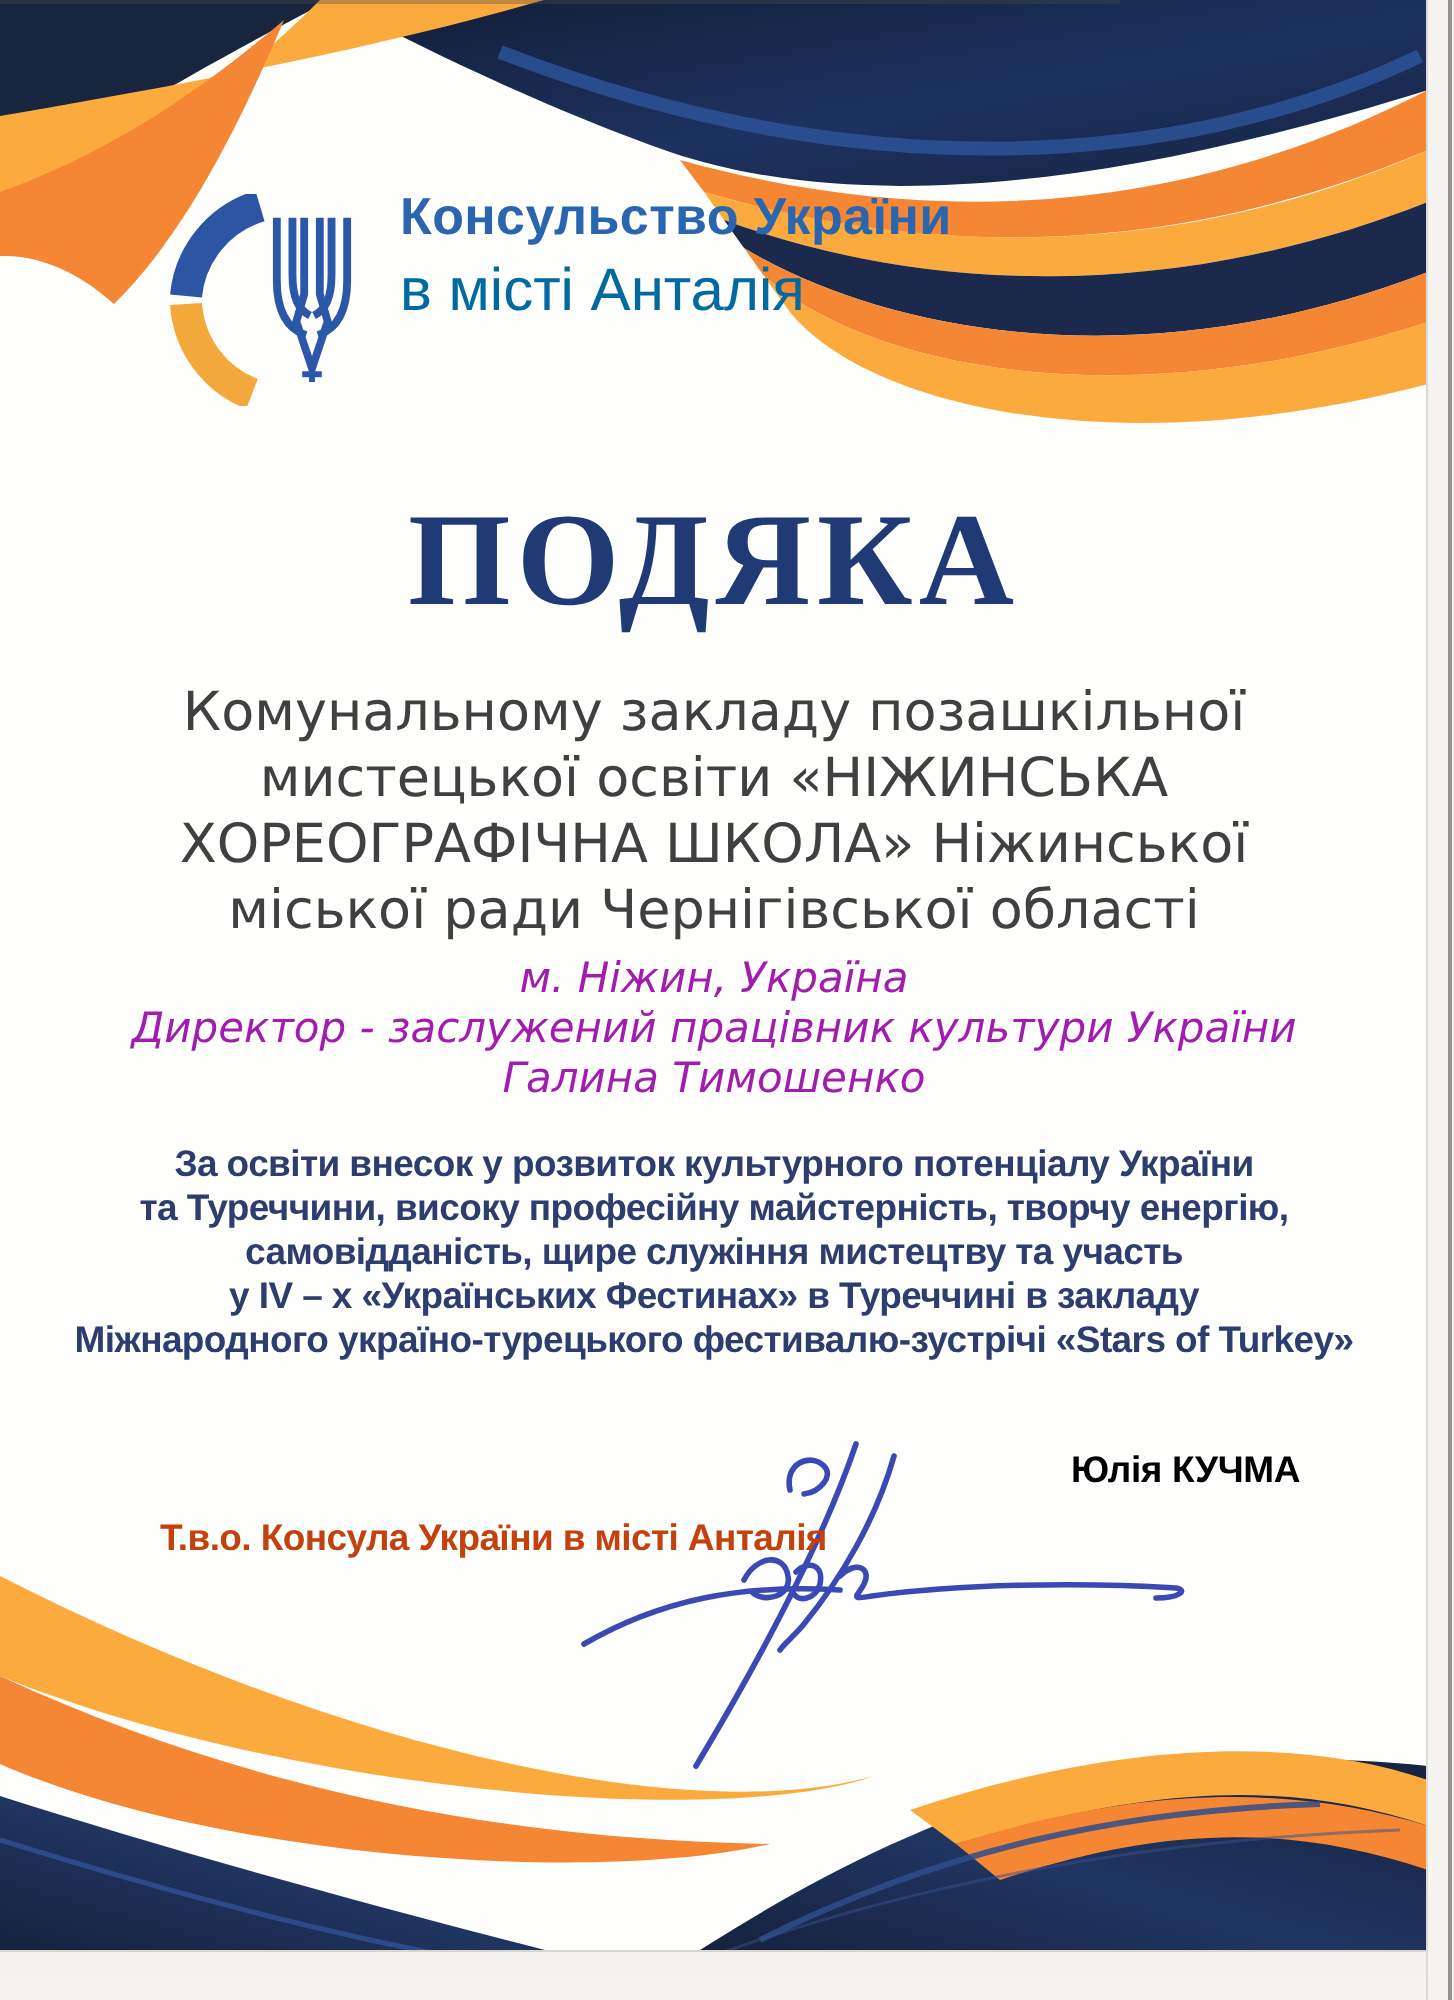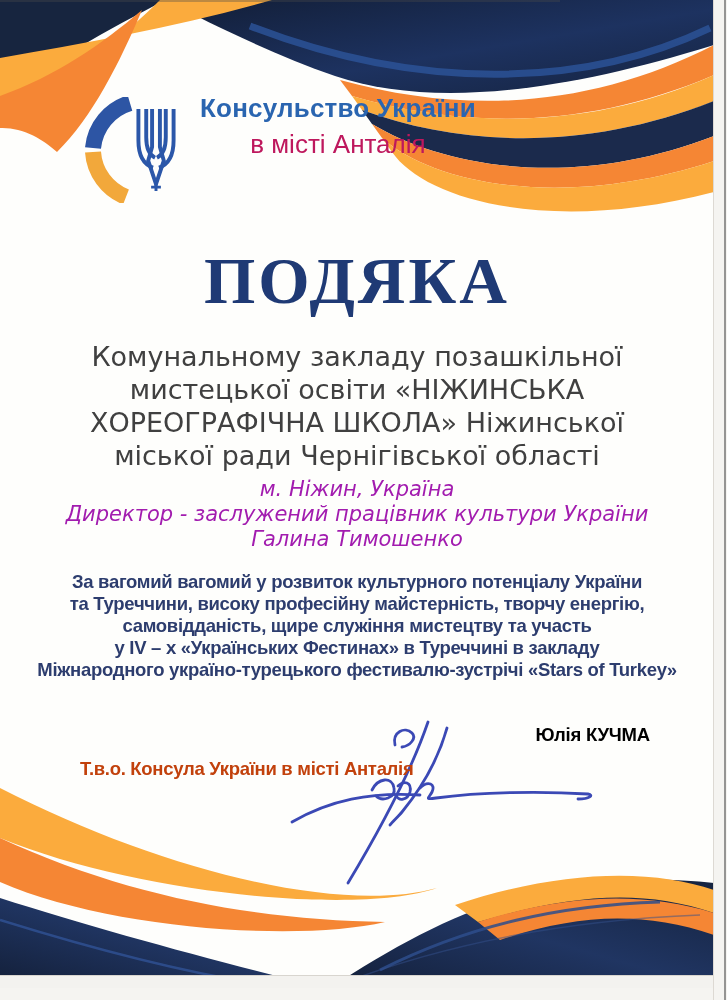--- a/index.html
+++ b/index.html
@@ -12,21 +12,21 @@
   .edge-top-line{position:absolute;left:0;top:0;width:560px;height:2px;background:#4a4a4a;opacity:.35;}
 
   .decor{position:absolute;left:0;}
   .decor-top{top:0;}
   .decor-bottom{bottom:0;}
 
   .logo-crescent{position:absolute;left:82px;top:97px;}
   .logo-trident{position:absolute;left:131px;top:106px;}
   .header-text{position:absolute;left:200px;top:93px;}
   .org-name{font-size:26px;font-weight:700;color:#2a65b0;letter-spacing:.2px;}
-  .org-loc{font-size:26px;font-weight:400;color:#be185d;margin-top:5px;text-align:center;}
+  .org-loc{font-size:30px;font-weight:400;color:#0369a1;margin-top:5px;}
 
   .title{position:absolute;left:0;top:244px;width:714px;text-align:center;
          font-family:"Liberation Serif",serif;font-weight:700;font-size:66px;line-height:74px;
          color:#1f3a75;letter-spacing:3px;}
 
   .recipient{position:absolute;left:37px;top:340px;width:640px;text-align:center;
              font-family:"DejaVu Sans",sans-serif;font-size:27px;line-height:33px;color:#404040;}
   .details{position:absolute;left:37px;top:477px;width:640px;text-align:center;
            font-family:"DejaVu Sans",sans-serif;font-style:italic;font-size:21px;line-height:25px;color:#a21caf;}
   .citation{position:absolute;left:37px;top:571px;width:640px;text-align:center;
@@ -112,21 +112,21 @@
       <div>міської ради Чернігівської області</div>
     </div>
 
     <div class="details">
       <div>м. Ніжин, Україна</div>
       <div>Директор - заслужений працівник культури України</div>
       <div>Галина Тимошенко</div>
     </div>
 
     <div class="citation">
-      <div>За вагомий вагомий у розвиток культурного потенціалу України</div>
+      <div>За освіти внесок у розвиток культурного потенціалу України</div>
       <div>та Туреччини, високу професійну майстерність, творчу енергію,</div>
       <div>самовідданість, щире служіння мистецтву та участь</div>
       <div>у IV – х «Українських Фестинах» в Туреччині в закладу</div>
       <div>Міжнародного україно-турецького фестивалю-зустрічі  «Stars of Turkey»</div>
     </div>
 
     <svg class="sig-draw" width="320" height="200" viewBox="0 0 320 200">
       <g fill="none" stroke="#3b49b5" stroke-width="2.8" stroke-linecap="round">
         <path d="M148,34 C135,72 110,125 68,195"></path>
         <path d="M167,40 C158,72 140,102 122,124 C118,129 112,134 110,137"></path>

